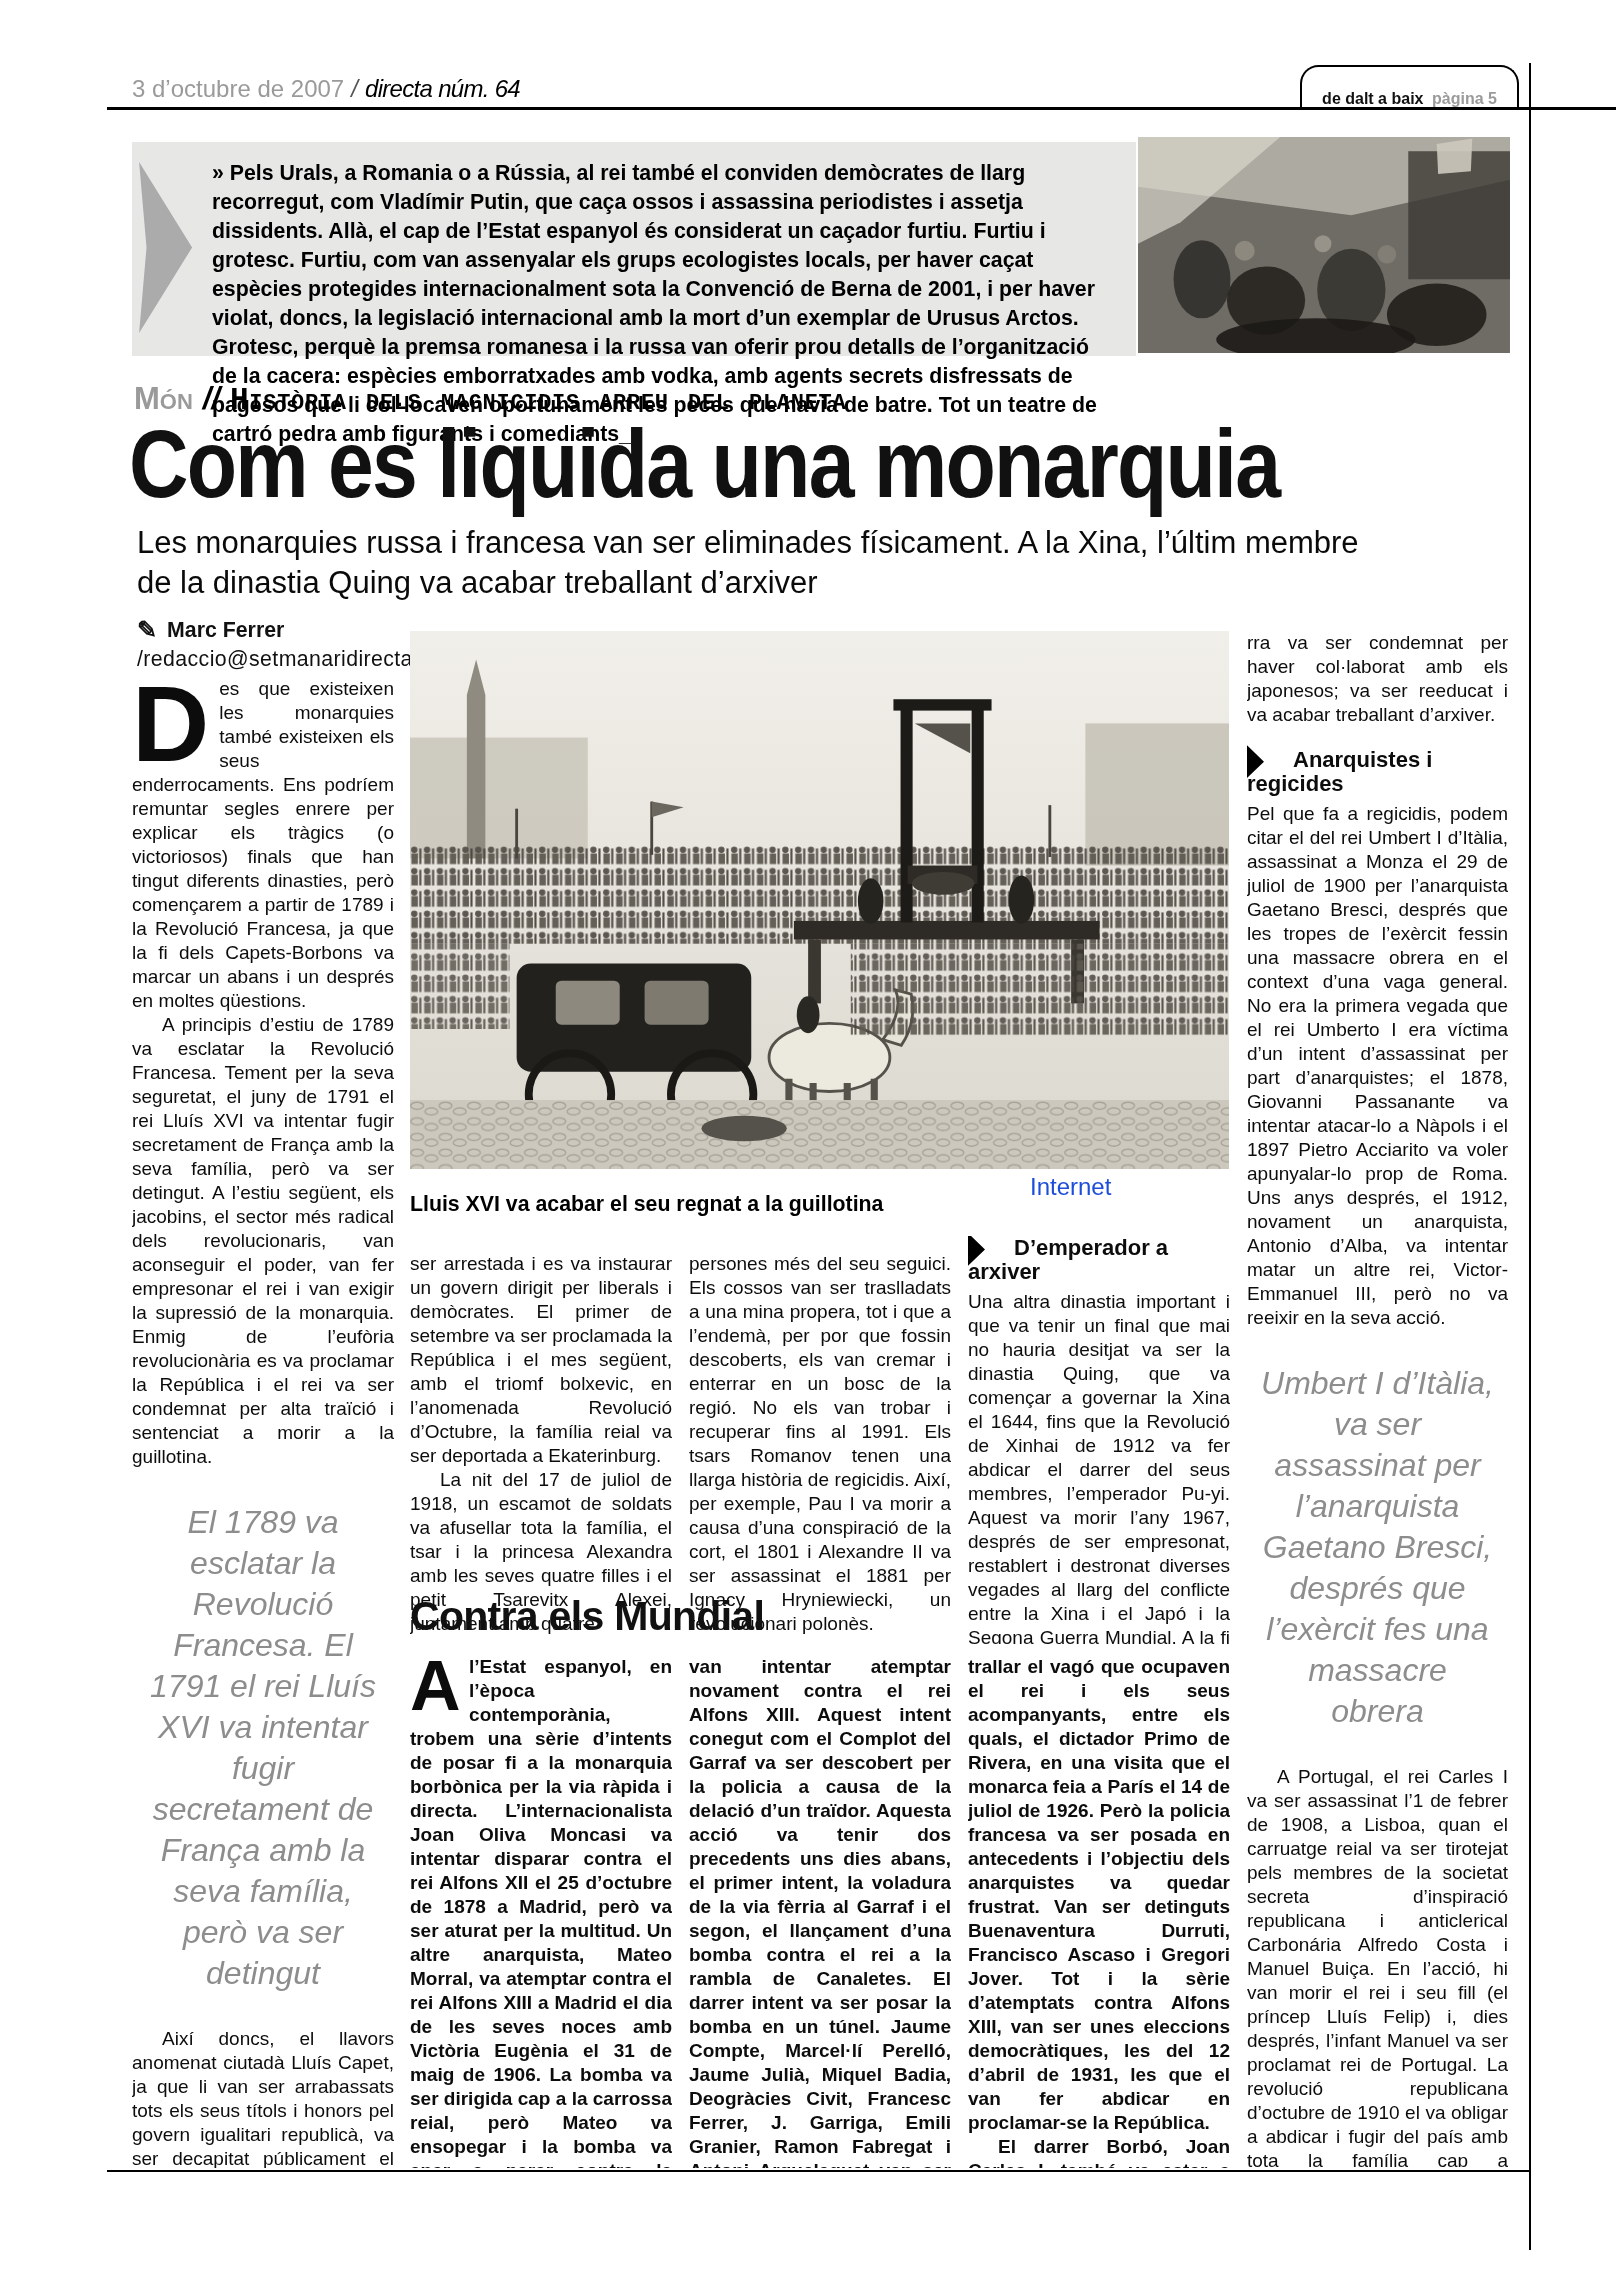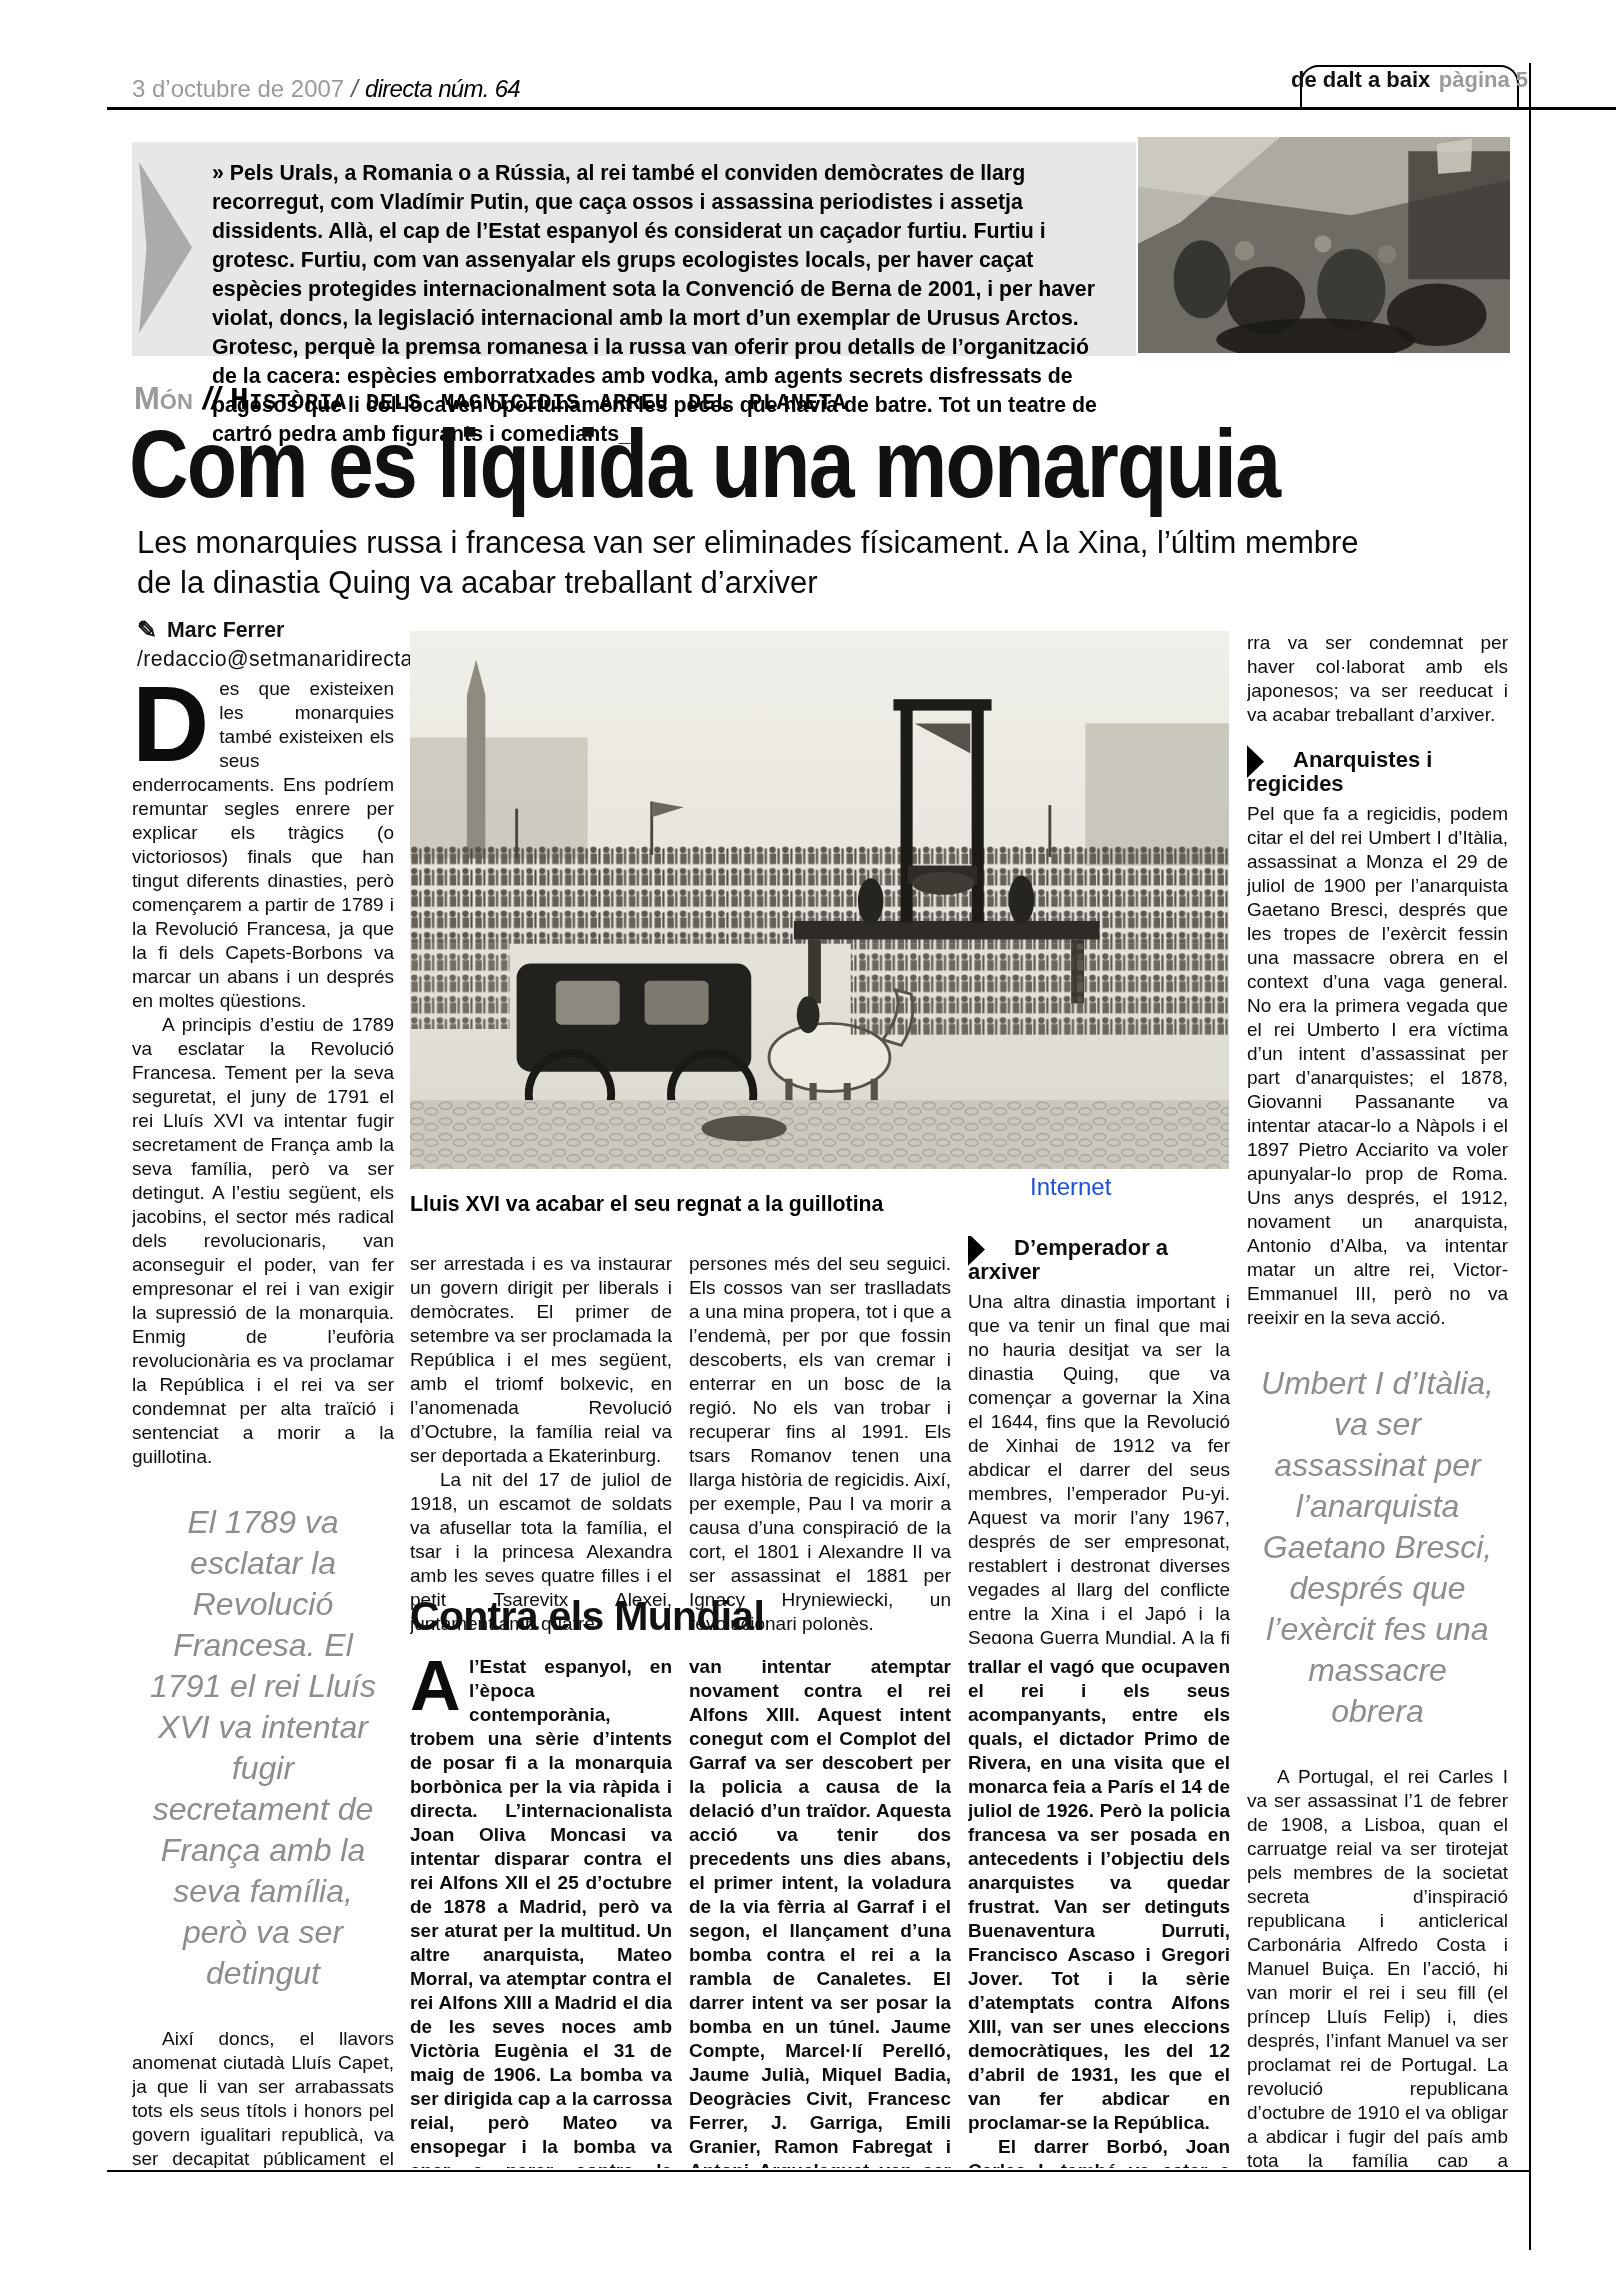--- a/index.html
+++ b/index.html
@@ -8,21 +8,21 @@
   
   .mast-left{position:absolute;left:132px;top:75px;font-size:24px;font-weight:normal;white-space:nowrap;}
   .mast-date{color:#9a9a9a;}
   .mast-slash{color:#555;font-style:italic;padding:0 7.1px;}
   .mast-issue{color:#000;font-style:italic;letter-spacing:-0.7px;}
   .top-rule{position:absolute;left:107px;top:107px;width:1509px;height:2.8px;background:#000;}
   .v-rule{position:absolute;left:1529px;top:63px;width:2.1px;height:2187px;background:#000;}
   .bottom-rule{position:absolute;left:107px;top:2170px;width:1424px;height:2.1px;background:#000;}
   .mast-tab{position:absolute;left:1300px;top:65px;width:215px;height:41px;background:#fff;
             border:2.8px solid #000;border-bottom:none;border-radius:18.5px 18.5px 0 0;
-            display:flex;align-items:flex-start;justify-content:center;font-size:22px;font-weight:bold;white-space:nowrap;}
+            display:flex;align-items:flex-end;justify-content:center;font-size:16px;font-weight:bold;white-space:nowrap;}
   .tab-page{color:#9a9a9a;margin-left:8.5px;}
   
   .lead-box{position:absolute;left:132px;top:142px;width:1004px;height:214px;background:#e7e7e6;}
   .lead-chevron{position:absolute;left:7.1px;top:20px;width:53px;height:171px;background:#ababab;
                 clip-path:polygon(0 0,100% 50%,0 100%,14% 50%);}
   .lead-text{position:absolute;left:80px;top:17px;width:902px;font-size:21.3px;line-height:29px;
              font-weight:bold;color:#000;}
   .lead-photo{position:absolute;left:1138px;top:137px;width:372px;height:216px;}
   
   .kicker{position:absolute;left:134px;top:381px;font-size:31px;font-variant:small-caps;white-space:nowrap;}

